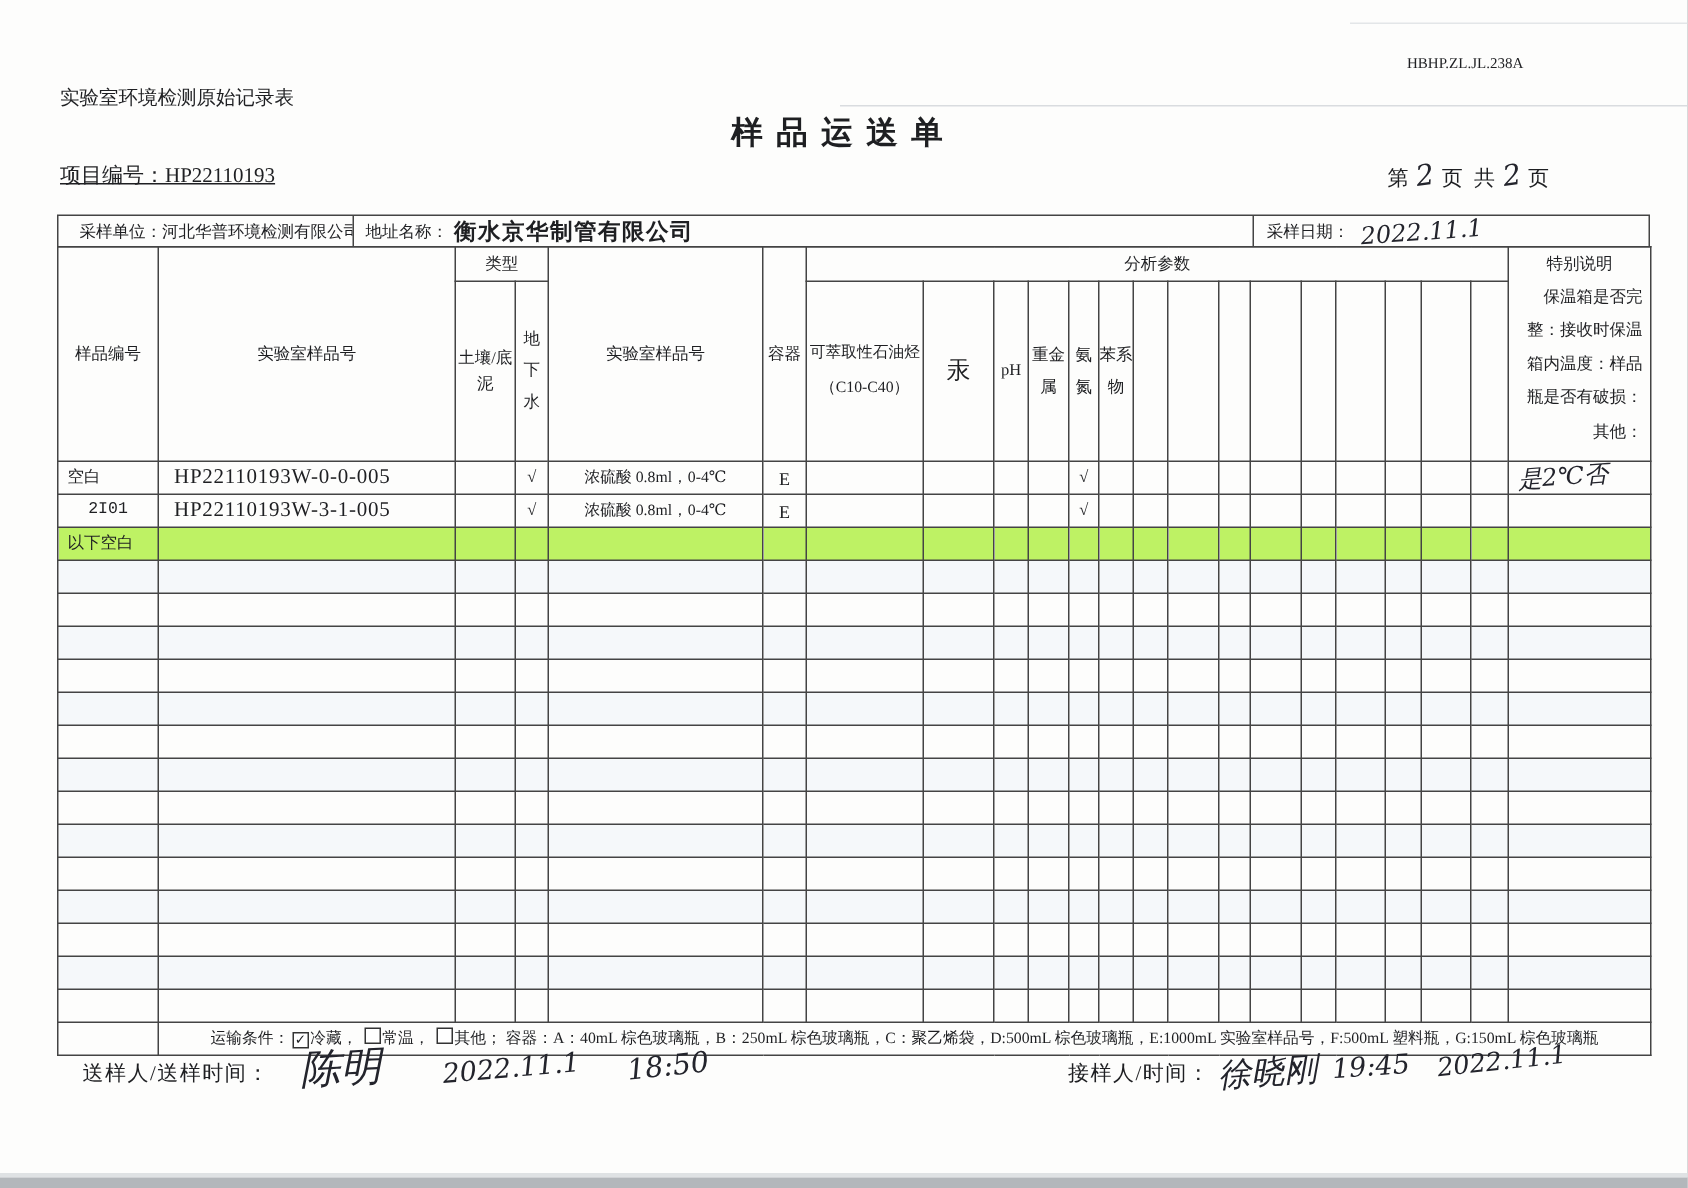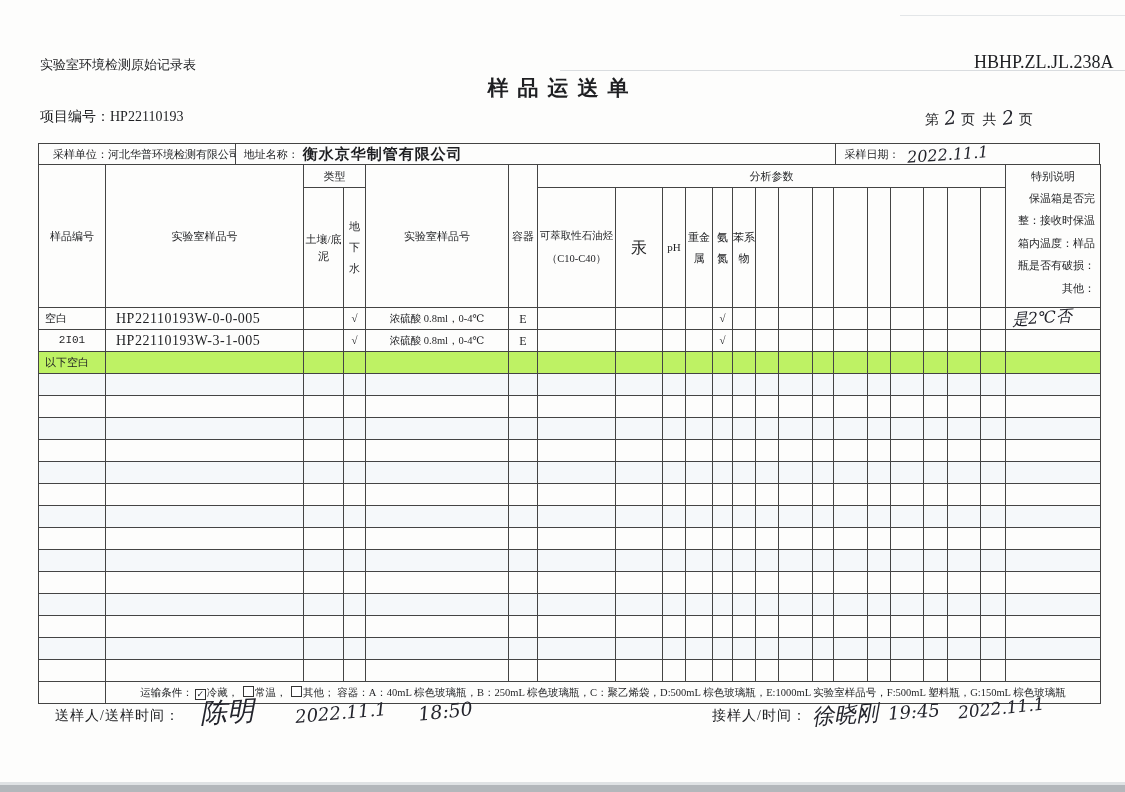--- a/index.html
+++ b/index.html
@@ -6,24 +6,24 @@
   .page{position:relative;width:1125px;height:792px;background:#fdfdfc;overflow:hidden;
         font-family:"Liberation Serif","DejaVu Serif",serif;color:#1e1f22;padding-left:20px;}
   
   .artifact{position:absolute;background:#d9dcdf;}
   .bottom-band{position:absolute;left:0;right:0;bottom:0;height:7px;background:#b3b7bb;}
   .bottom-band-light{position:absolute;left:0;right:0;bottom:7px;height:3px;background:#dfe2e4;}
   .right-edge{position:absolute;top:0;bottom:0;right:2px;width:1px;background:#cfd3d6;}
 
   
   .doc-label{position:absolute;left:40px;top:56px;font-size:13px;}
-  .form-code{position:absolute;left:938px;top:52px;font-size:18px;margin-left:36px;}
+  .form-code{position:absolute;left:938px;top:37px;font-size:10px;}
   .title{position:absolute;left:0;width:1125px;top:74px;text-align:center;
          font-size:21px;font-weight:bold;letter-spacing:9px;}
-  .project-line{position:absolute;left:40px;top:108px;font-size:14px;}
+  .project-line{position:absolute;left:40px;top:108px;font-size:14px;text-decoration:underline;}
   .page-line{position:absolute;left:925px;top:106px;font-size:14px;letter-spacing:2px;white-space:nowrap;}
 
   .hand{font-family:"DejaVu Serif","Liberation Serif",serif;font-style:italic;
         color:#23242c;white-space:nowrap;}
   .page-line .hand{font-size:19px;display:inline-block;transform:rotate(-8deg);margin:0 3px;}
 
   
   .form-wrap{position:absolute;left:38px;top:143px;width:1062px;}
   .info-row{display:flex;width:1062px;height:22px;border:1px solid #444;box-sizing:border-box;}
   .info-cell{border-right:1px solid #444;box-sizing:border-box;display:flex;align-items:center;

